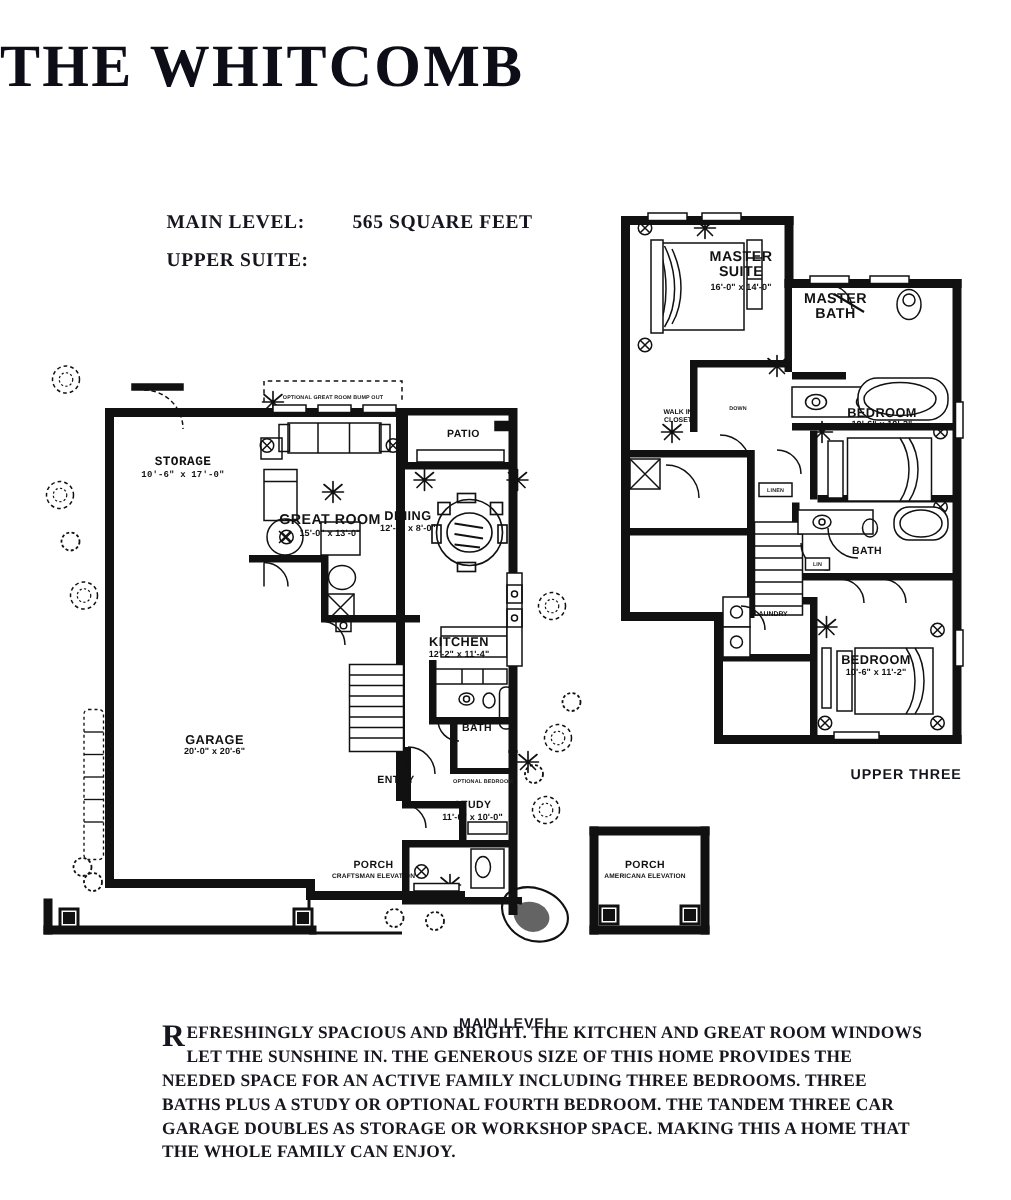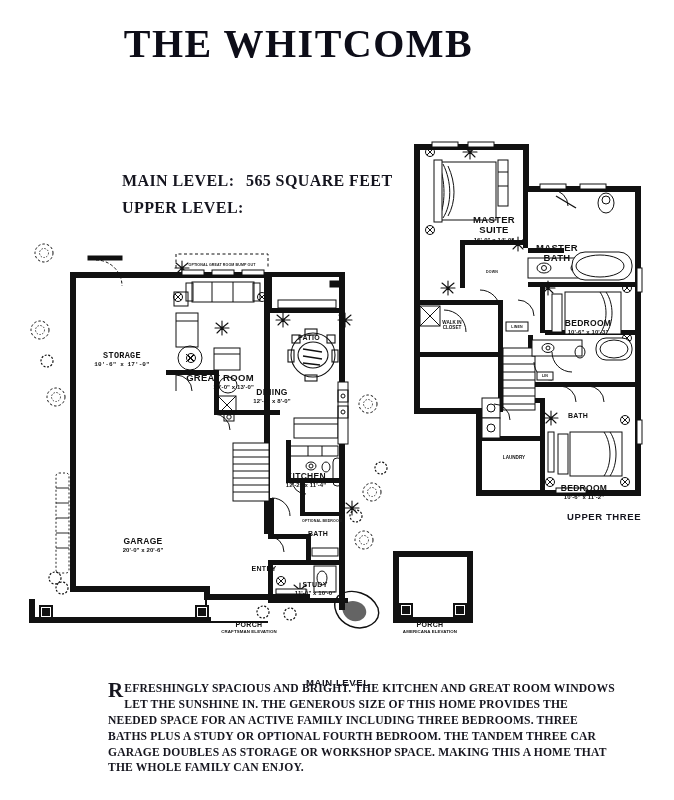--- a/index.html
+++ b/index.html
@@ -11,37 +11,36 @@
     position: relative;
     font-family: "Liberation Serif", serif;
     color: #111;
     overflow: hidden;
   }
   .page { position: absolute; inset: 0; }
 
   
   #plan-title {
     position: absolute; top: 20px; left: 0; width: 597px;
-    text-align: center;
+    text-align: left;
     font-family: "Liberation Serif", serif;
     font-size: 40px;
     font-weight: bold;
     letter-spacing: 1.5px;
     color: #0d0d18;
   }
 
   
   #spec-table {
-    position: absolute; top: 140px; left: 122px;
+    position: absolute; top: 140px; left: 111px;
     font-family: "Liberation Serif", serif;
-    font-size: 16px;
+    font-size: 13px;
     font-weight: bold;
     letter-spacing: 0.4px;
     color: #15151f;
-    margin-top: 32px;
   }
   #spec-table .spec-row { display: flex; margin-bottom: 9px; }
   #spec-table .spec-label { width: 124px; }
   #spec-table .spec-value { width: 150px; }
 
   
   .level-caption {
     position: absolute;
     font-family: "Liberation Sans", sans-serif;
     font-size: 9.5px;
@@ -58,21 +57,20 @@
   
   .room-label {
     position: absolute;
     font-family: "Liberation Sans", sans-serif;
     font-weight: bold;
     color: #111;
     text-align: center;
     line-height: 1.08;
     white-space: nowrap;
     transform: translate(-50%, -50%);
-    margin-top: 48px;
   }
   .room-label .rm-name { display: block; font-size: 8.5px; letter-spacing: 0.3px; }
   .room-label .rm-dims { display: block; font-size: 6px; letter-spacing: 0.1px; margin-top: 1px; }
   .room-label.lg .rm-name { font-size: 9.5px; }
   .room-label.sm .rm-name { font-size: 7px; }
   .room-label.tiny .rm-name { font-size: 4.6px; letter-spacing: 0; }
   .room-label.two-line .rm-name { white-space: pre-line; }
   .note-label {
     position: absolute;
     font-family: "Liberation Sans", sans-serif;
@@ -110,21 +108,21 @@
 <div class="page">
 
   <div id="plan-title">THE WHITCOMB</div>
 
   <div id="spec-table">
     <div class="spec-row">
       <span class="spec-label">MAIN LEVEL:</span>
       <span class="spec-value">565 SQUARE FEET</span>
     </div>
     <div class="spec-row">
-      <span class="spec-label">UPPER LEVEL:</span>
+      <span class="spec-label">UPPER SUITE:</span>
     </div>
   </div>
 
   <svg class="plan-svg" width="674" height="800" viewBox="0 0 674 800" aria-hidden="true">
     <defs>
       <g id="window-tick">
         <rect x="0" y="0" width="14" height="4" fill="#fff" stroke="#111" stroke-width="1"></rect>
       </g>
       <g id="tree-sym">
         <circle cx="0" cy="0" r="9" fill="none" stroke="#111" stroke-width="1" stroke-dasharray="2.5 2"></circle>
@@ -494,21 +492,21 @@
         <rect x="506" y="322" width="22" height="9"></rect>
         <rect x="537" y="372" width="16" height="8"></rect>
       </g>
     </g>
   </svg>
 
   <div class="room-label" style="left:122px; top:312px;font-family:Liberation Mono, monospace;">
     <span class="rm-name">STORAGE</span>
     <span class="rm-dims">10'-6" x 17'-0"</span>
   </div>
-  <div class="room-label lg" style="left:220px; top:334px;text-align:right;">
+  <div class="room-label lg" style="left:220px; top:351px;">
     <span class="rm-name">GREAT ROOM</span>
     <span class="rm-dims">15'-0" x 13'-0"</span>
   </div>
   <div class="room-label" style="left:272px; top:348px;">
     <span class="rm-name">DINING</span>
     <span class="rm-dims">12'-2" x 8'-0"</span>
   </div>
   <div class="room-label" style="left:306px; top:432px;">
     <span class="rm-name">KITCHEN</span>
     <span class="rm-dims">12'-2" x 11'-4"</span>

